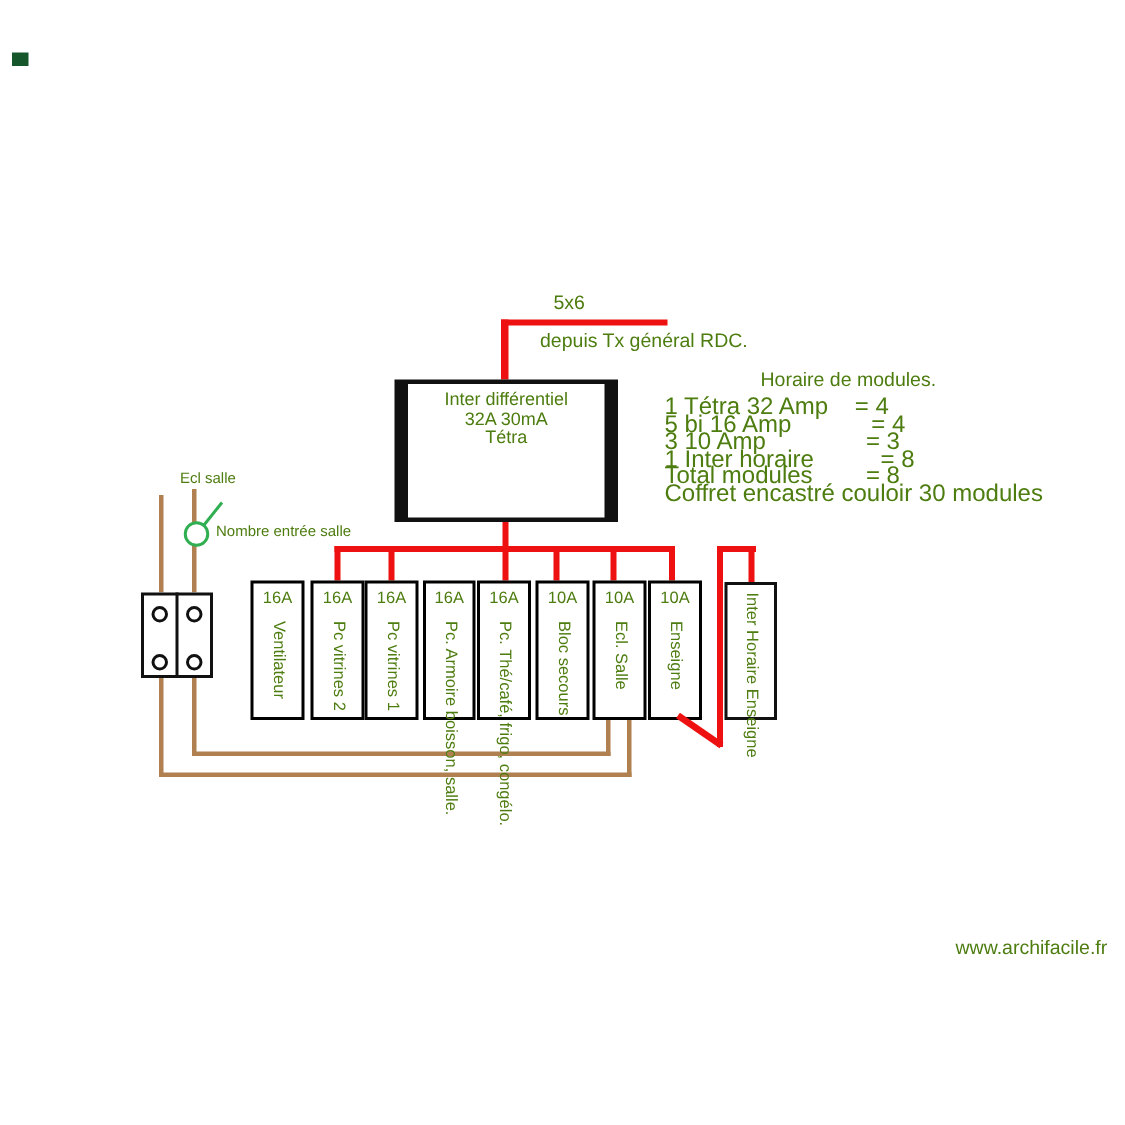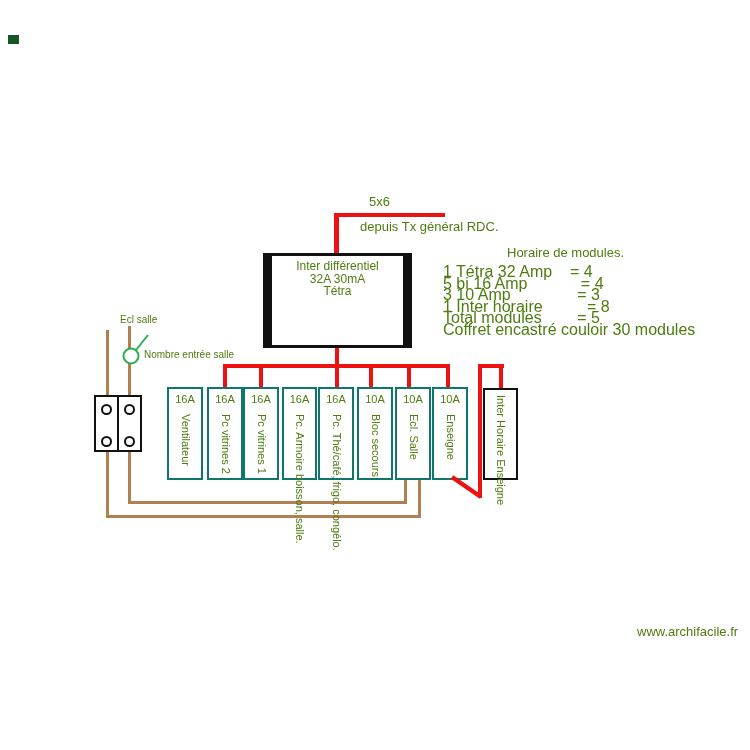--- a/index.html
+++ b/index.html
@@ -10,21 +10,21 @@
   .brown{background:#b08050;}
   .lbl{position:absolute;white-space:nowrap;}
   .f13{font-size:13px;}
   .f10{font-size:10px;}
   
   #main-box{position:absolute;left:263px;top:253px;width:149px;height:95px;box-sizing:border-box;
             background:#fff;border-top:3px solid #111;border-bottom:3px solid #111;
             border-left:9px solid #111;border-right:9px solid #111;text-align:center;
             font-size:12px;line-height:12.5px;padding-top:4px;}
   
-  .breaker{position:absolute;top:387px;height:93px;box-sizing:border-box;border:2px solid #0f766e;
+  .breaker{position:absolute;top:387px;height:93px;box-sizing:border-box;border:2px solid #000000;
            background:#fff;}
   .amp{position:absolute;top:4px;left:0;width:100%;text-align:center;font-size:11px;}
   .rlabel{position:absolute;top:25px;left:50%;transform:translateX(-50%);
           writing-mode:vertical-rl;white-space:nowrap;font-size:11px;line-height:13px;}
   #timer-box{position:absolute;left:483px;top:388px;width:35px;height:92px;box-sizing:border-box;
              border:2px solid #111;background:#fff;}
   #timer-box .rlabel{top:5px;}
   
   #term-box{position:absolute;left:94px;top:395px;width:48px;height:57px;box-sizing:border-box;
             border:2px solid #111;background:#fff;}
@@ -66,21 +66,21 @@
     <div>32A 30mA</div>
     <div>Tétra</div>
   </div>
 
   <div class="lbl f13" style="left:507px;top:245px;">Horaire de modules.</div>
   <div id="notes">
     <div class="note-line">1 Tétra 32 Amp    = 4</div>
     <div class="note-line">5 bi 16 Amp            = 4</div>
     <div class="note-line">3 10 Amp               = 3</div>
     <div class="note-line">1 Inter horaire          = 8</div>
-    <div class="note-line">Total modules        = 5</div>
+    <div class="note-line">Total modules        = 8</div>
     <div class="note-line">Coffret encastré couloir 30 modules</div>
   </div>
 
   <div class="lbl f10" style="left:120px;top:314px;">Ecl salle</div>
   <div class="lbl f10" style="left:144px;top:349px;">Nombre entrée salle</div>
 
   <div class="wire brown" style="left:106px;top:330px;width:3px;height:65px;"></div>
   <div class="wire brown" style="left:128px;top:326px;width:3px;height:23px;"></div>
   <div class="wire brown" style="left:128px;top:363px;width:3px;height:32px;"></div>
   <div class="wire brown" style="left:106px;top:452px;width:3px;height:66px;"></div>

